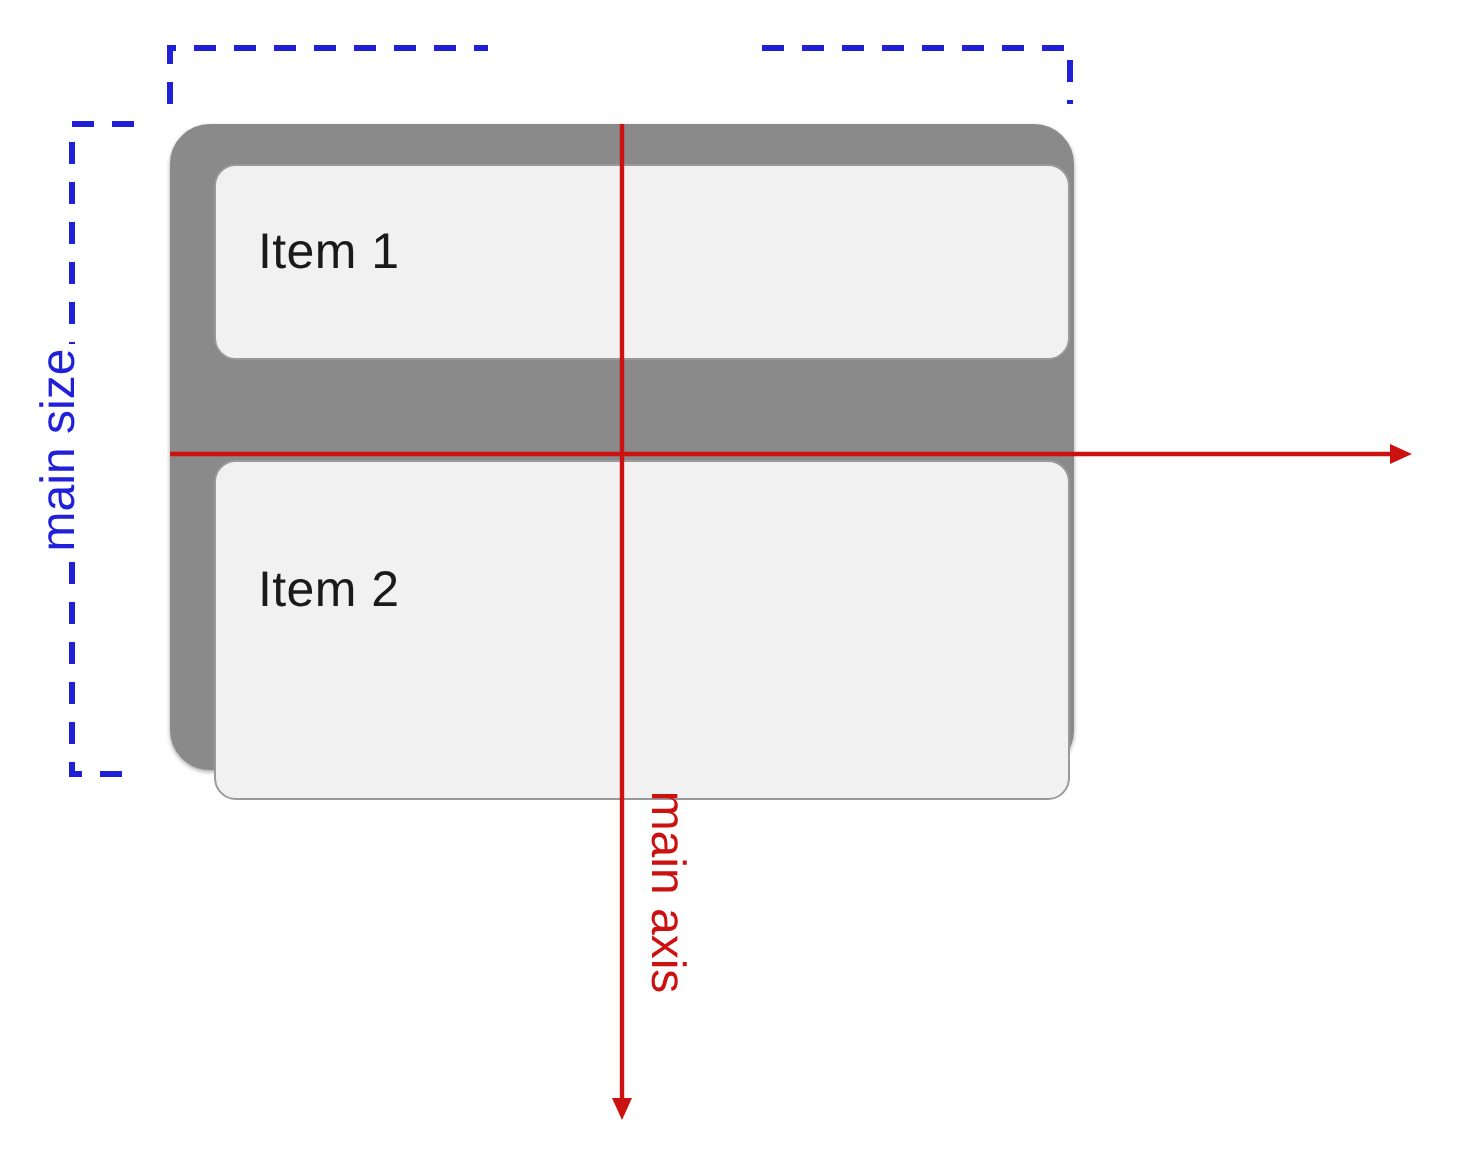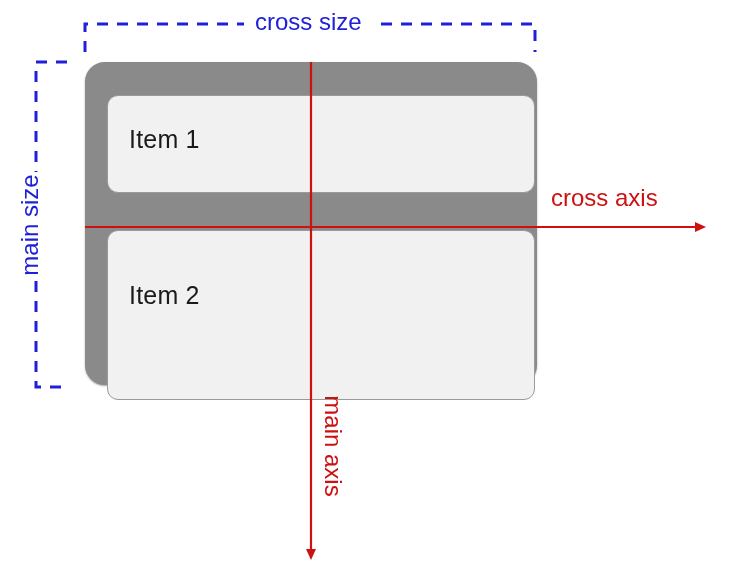--- a/index.html
+++ b/index.html
@@ -39,21 +39,21 @@
   }
   .flex-item {
     position: absolute;
     left: 12px;
     box-sizing: border-box;
     background: #f1f1f1;
     border: 1px solid #9a9a9a;
     border-radius: 11px;
     width: 428px;
   }
-  .flex-item.item-1 { top: 23px;  height: 98px; }
+  .flex-item.item-1 { top: 10px;  height: 98px; }
   .flex-item.item-2 { top: 158px; height: 170px; }
   .item-label {
     position: absolute;
     left: 21px;
     font-size: 25px;
     color: #1a1a1a;
     letter-spacing: 0.2px;
     white-space: nowrap;
   }
   .flex-item.item-1 .item-label { top: 29px; }
@@ -123,21 +123,19 @@
 
     <g>
       <line x1="85" y1="227" x2="696" y2="227" stroke="#cc1111" stroke-width="2.2" marker-end="url(#arrow-right)"></line>
     </g>
 
     <g>
       <line x1="311" y1="62" x2="311" y2="550" stroke="#cc1111" stroke-width="2.2" marker-end="url(#arrow-right)"></line>
     </g>
   </svg>
 
-  <span class="lbl lbl-blue" id="cross-size-label">cross size</span>
 
   <span class="lbl lbl-blue" id="main-size-label">main size</span>
 
-  <span class="lbl lbl-red" id="cross-axis-label">cross axis</span>
 
   <span class="lbl lbl-red" id="main-axis-label">main axis</span>
 
 </div>
 
 </body></html>

